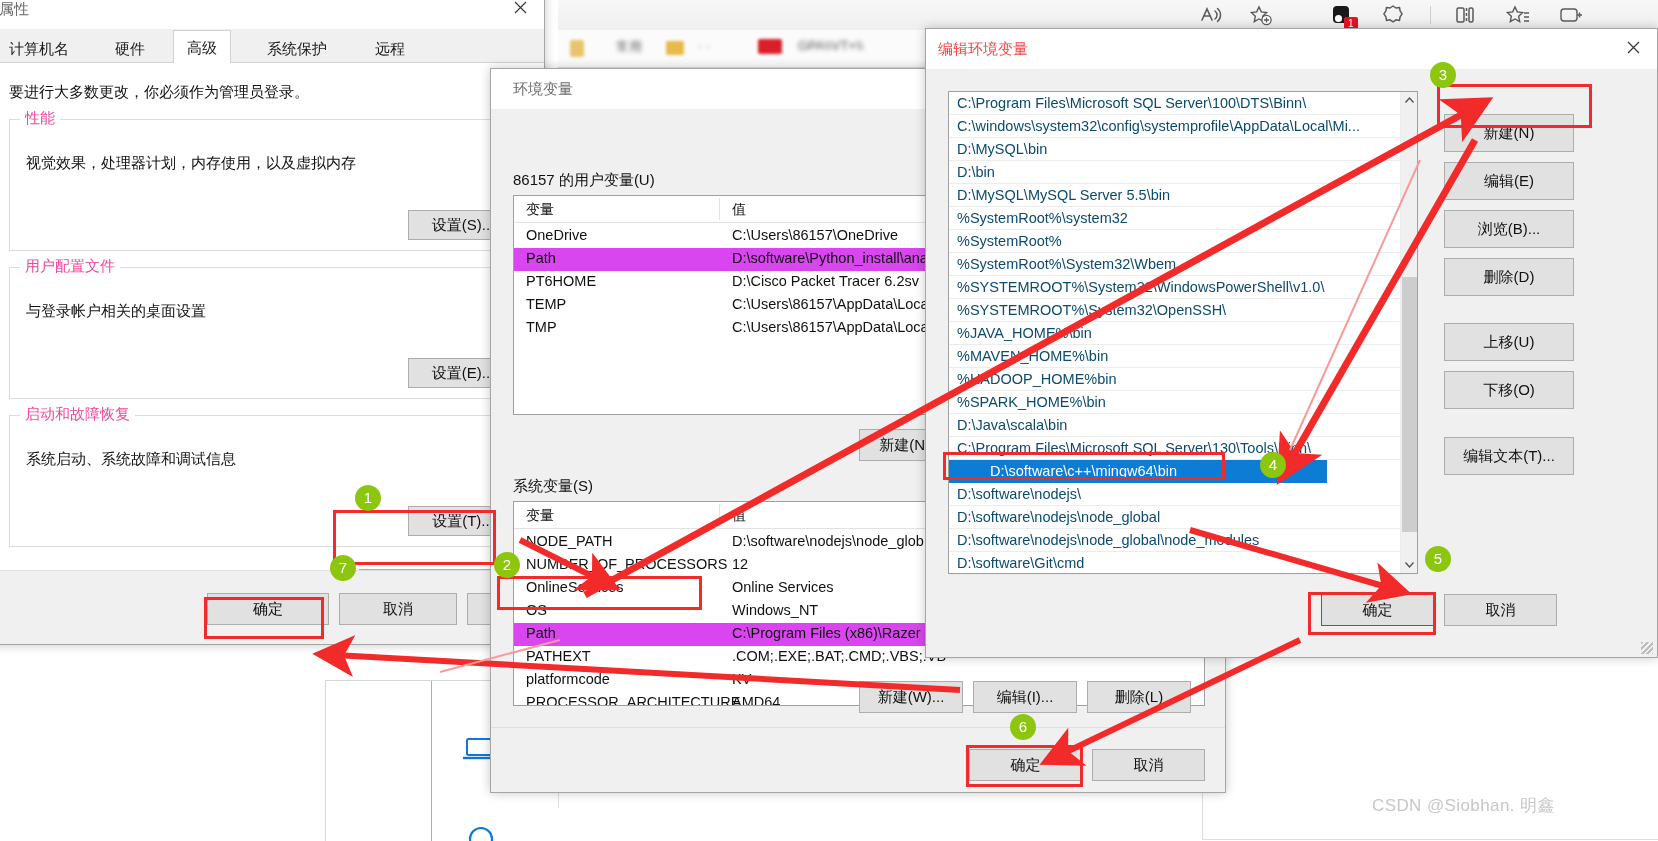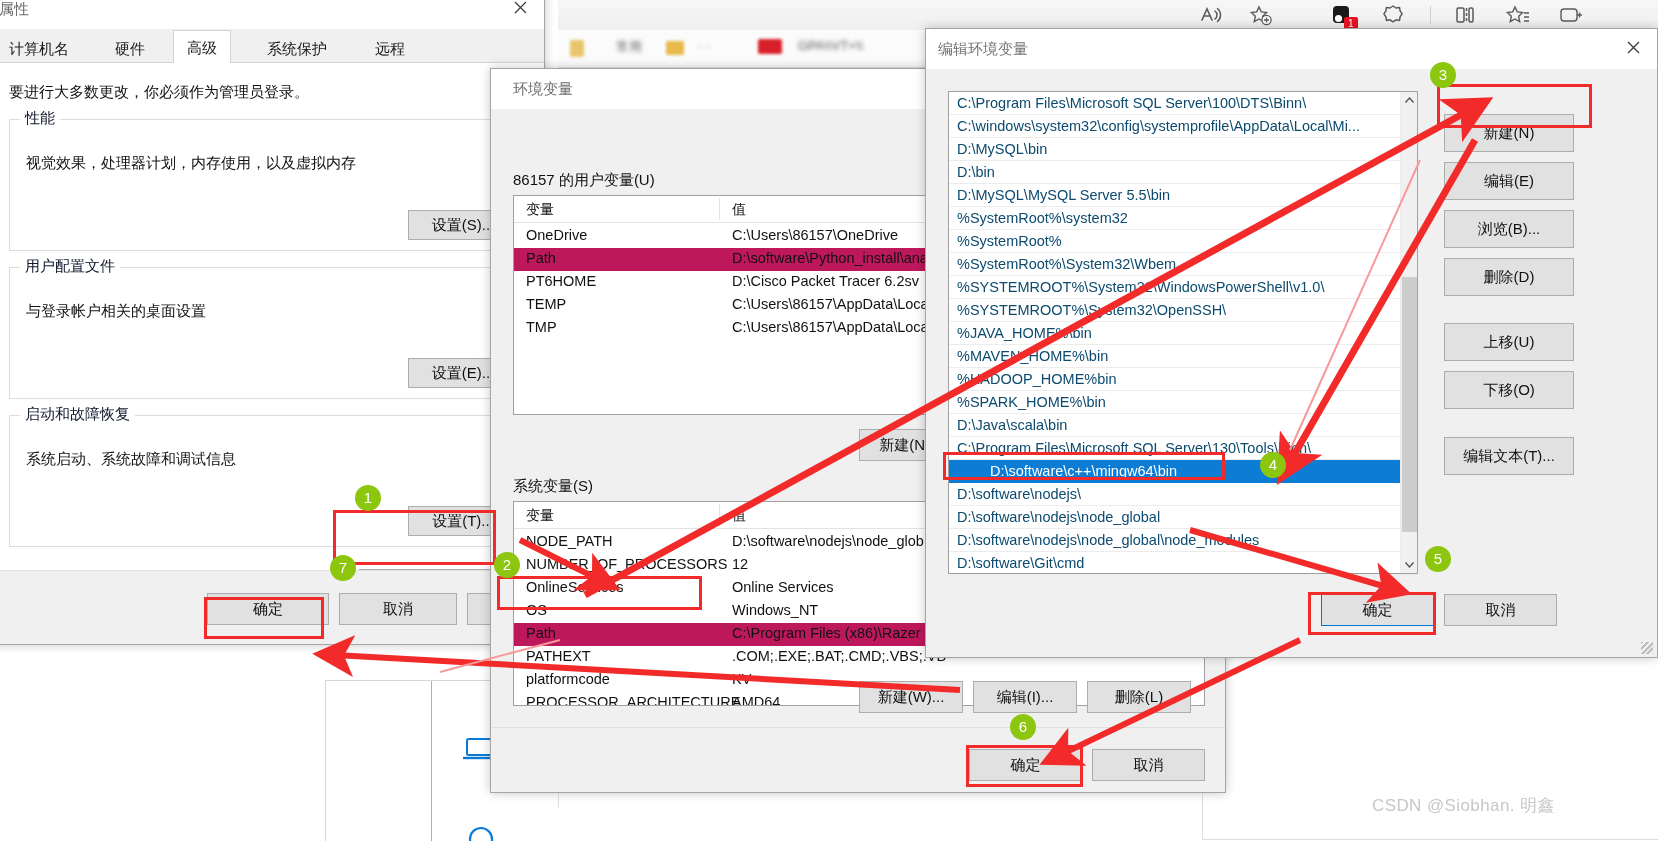--- a/index.html
+++ b/index.html
@@ -87,21 +87,21 @@
     line-height:31px; border:1px solid transparent; background:transparent; cursor:pointer;
     white-space:nowrap;
   }
   .tab.sel { background:#ffffff; border:1px solid #d2d2d2; border-bottom:1px solid #ffffff;
              top:1px; height:34px; line-height:33px; }
   .sp-body { position:absolute; left:0; top:74px; width:100%; height:509px; background:#ffffff;}
   .sp-note { position:absolute; left:68px; top:20px; font-size:15px; color:#111; }
   .group { position:absolute; border:1px solid #dcdcdc; }
   .group > .glabel {
     position:absolute; top:-11px; left:10px; background:#ffffff; padding:0 5px;
-    font-size:15px; color:#0f172a;
+    font-size:15px; color:#ec4899;
   }
   .group > .gtext { position:absolute; left:16px; top:14px; font-size:15px; color:#111;margin-top:20px; }
   .btn {
     position:absolute; background:#e1e1e1; border:1px solid #adadad; font-size:15px;
     color:#111; text-align:center; cursor:pointer; white-space:nowrap;
     font-family:"Liberation Sans","DejaVu Sans",sans-serif;
   }
   .btn.default { border:1px solid #0078d7; }
   .sp-footer { position:absolute; left:0; bottom:0; width:100%; height:74px;
                background:#f0f0f0; border-top:1px solid #dfdfdf; }
@@ -109,21 +109,21 @@
   
   #envvars { left:490px; top:68px; width:736px; height:725px; }
   .ev-label { position:absolute; font-size:15px; color:#111; }
   .lv { position:absolute; background:#ffffff; border:1px solid #a0a0a0; overflow:hidden; }
   .lv-head { position:absolute; left:0; top:0; width:100%; height:27px;
              background:#ffffff; border-bottom:1px solid #e2e2e2;}
   .lv-head .c1 { position:absolute; left:12px; top:5px; font-size:14px; color:#111;}
   .lv-head .c2 { position:absolute; top:5px; font-size:14px; color:#111;}
   .lv-head .sep{ position:absolute; top:2px; width:1px; height:22px; background:#e2e2e2;}
   .lv-row { position:absolute; left:0; width:100%; height:23px; }
-  .lv-row.hl { background:#be185d; }
+  .lv-row.hl { background:#d946ef; }
   .lv-row .k { position:absolute; left:12px; top:2px; font-size:14.5px; color:#111; white-space:nowrap;}
   .lv-row .v { position:absolute; top:2px; font-size:14.5px; color:#111; white-space:nowrap;}
 
   
   #editenv { left:925px; top:28px; width:733px; height:630px; }
   .path-list {
     position:absolute; left:22px; top:62px; width:470px; height:483px;
     background:#ffffff; border:1px solid #a0a0a0;
   }
   .path-row {
@@ -369,21 +369,21 @@
     <div class="btn" style="left:482px; top:612px; width:104px; height:32px; line-height:30px;">编辑(I)...</div>
     <div class="btn" style="left:596px; top:612px; width:104px; height:32px; line-height:30px;">删除(L)</div>
 
     <div style="position:absolute; left:0; top:658px; width:100%; height:1px; background:#dfdfdf;"></div>
     <div class="btn" style="left:478px; top:680px; width:113px; height:32px; line-height:30px;">确定</div>
     <div class="btn" style="left:601px; top:680px; width:113px; height:32px; line-height:30px;">取消</div>
   </div>
 
   <div class="dlg" id="editenv">
     <div class="dlg-title">
-      <span style="left:12px; color:#737373;">编辑环境变量</span>
+      <span style="left:12px; color:#ef4444;">编辑环境变量</span>
       <div class="dlg-close" style="right:0; top:2px;">
         <svg width="13" height="13" viewBox="0 0 13 13">
             <path d="M1 1 L12 12 M12 1 L1 12" stroke="#3a3a3a" stroke-width="1.3"></path>
           </svg>
       </div>
     </div>
 
     <div class="path-list">
       <div class="path-row" style="top:0px;">C:\Program Files\Microsoft SQL Server\100\DTS\Binn\</div>
       <div class="path-row" style="top:23px;">C:\windows\system32\config\systemprofile\AppData\Local\Mi...</div>
@@ -394,21 +394,21 @@
       <div class="path-row" style="top:138px;">%SystemRoot%</div>
       <div class="path-row" style="top:161px;">%SystemRoot%\System32\Wbem</div>
       <div class="path-row" style="top:184px;">%SYSTEMROOT%\System32\WindowsPowerShell\v1.0\</div>
       <div class="path-row" style="top:207px;">%SYSTEMROOT%\System32\OpenSSH\</div>
       <div class="path-row" style="top:230px;">%JAVA_HOME%\bin</div>
       <div class="path-row" style="top:253px;">%MAVEN_HOME%\bin</div>
       <div class="path-row" style="top:276px;">%HADOOP_HOME%bin</div>
       <div class="path-row" style="top:322px;">D:\Java\scala\bin</div>
       <div class="path-row" style="top:299px;">%SPARK_HOME%\bin</div>
       <div class="path-row" style="top:345px;">C:\Program Files\Microsoft SQL Server\130\Tools\Binn\</div>
-      <div class="path-row sel" style="top:368px; width:453px;padding-left:41px;">D:\software\c++\mingw64\bin</div>
+      <div class="path-row sel" style="top:368px; width:378px;padding-left:41px;">D:\software\c++\mingw64\bin</div>
       <div class="path-row" style="top:391px;">D:\software\nodejs\</div>
       <div class="path-row" style="top:414px;">D:\software\nodejs\node_global</div>
       <div class="path-row" style="top:437px;">D:\software\nodejs\node_global\node_modules</div>
       <div class="path-row" style="top:460px;">D:\software\Git\cmd</div>
 
       <div class="sbar">
         <div class="up">
           <svg width="17" height="17" viewBox="0 0 17 17">
               <path d="M4.5 10.5 L8.5 6 L12.5 10.5" stroke="#505050" stroke-width="1.3" fill="none"></path>
             </svg>

